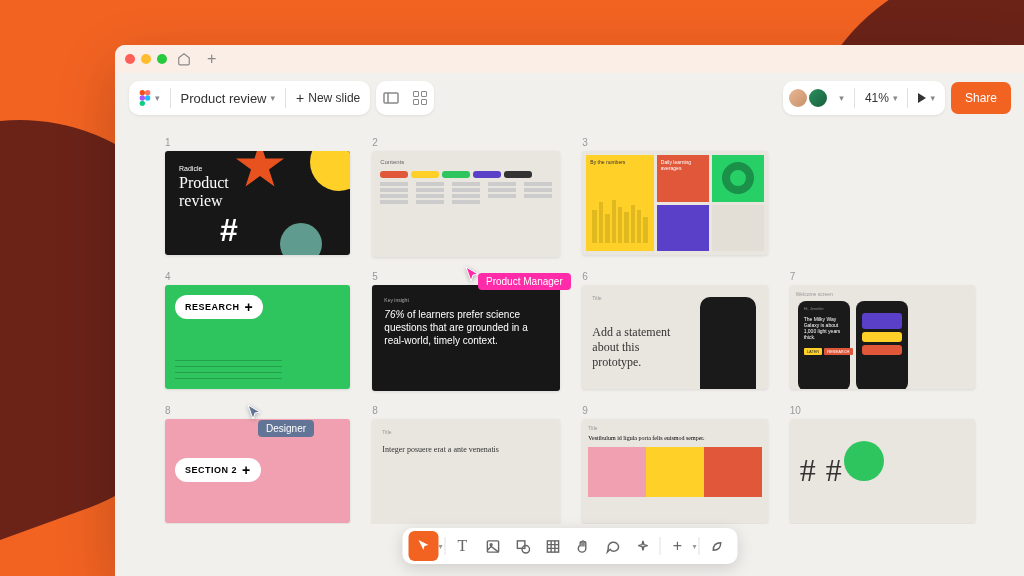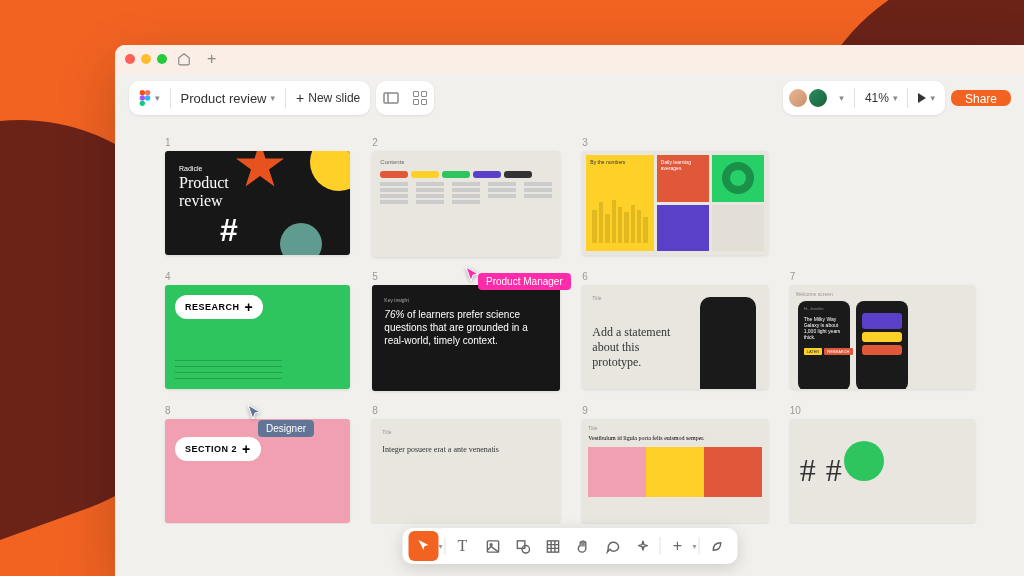--- a/index.html
+++ b/index.html
@@ -27,21 +27,21 @@
 .tb-btn { padding: 0 10px; height: 34px; display: flex; align-items: center; gap: 4px; font-size: 12px; color: #333; cursor: pointer; white-space: nowrap; }
 .figma-icon { width: 12px; height: 16px; }
 .divider { width: 1px; height: 20px; background: #e0e0e0; }
 .doc-title { font-weight: 500; font-size: 13px; }
 .chevron { font-size: 9px; color: #888; }
 .plus-s { font-size: 14px; }
 .avatars { display: flex; align-items: center; }
 .avatar { width: 22px; height: 22px; border-radius: 50%; border: 2px solid #fff; margin-left: -6px; }
 .av1 { background: linear-gradient(135deg,#e8b894,#c8906a); }
 .av2 { background: linear-gradient(135deg,#2a8f5e,#1a5f3e); }
-.share-btn { background: #f26322; color: #fff; padding: 0 14px; height: 16px; border-radius: 7px; font-size: 12px; font-weight: 500; display: flex; align-items: flex-end; cursor: pointer; }
+.share-btn { background: #f26322; color: #fff; padding: 0 14px; height: 32px; border-radius: 7px; font-size: 12px; font-weight: 500; display: flex; align-items: center; cursor: pointer; }
 .play-icon { width: 0; height: 0; border-top: 5px solid transparent; border-bottom: 5px solid transparent; border-left: 8px solid #333; }
 .grid-icon { display: grid; grid-template-columns: repeat(2,6px); gap: 2px; }
 .gi-box { width: 6px; height: 6px; border: 1.5px solid #888; border-radius: 1px; }
 
 .canvas { padding: 14px 50px 0 50px; overflow: hidden; }
 .slide-grid { display: grid; grid-template-columns: repeat(4, 1fr); gap: 14px 22px; }
 .slide-wrap { display: flex; flex-direction: column; gap: 3px; }
 .slide-num { font-size: 10px; color: #999; }
 .slide { width: 100%; aspect-ratio: 16/9; border-radius: 3px; overflow: hidden; position: relative; box-shadow: 0 1px 3px rgba(0,0,0,0.1); }
 
@@ -345,21 +345,21 @@
               <div style="width:100%;height:10px;background:#ffd028;border-radius:3px;margin-top:3px"></div>
               <div style="width:100%;height:10px;background:#e0573a;border-radius:3px;margin-top:3px"></div>
             </div>
           </div>
         </div>
       </div>
 
       <div class="slide-wrap">
         <span class="slide-num">8</span>
         <div class="slide s8" style="background:#f0a0b0">
-          <div class="s4-pill" style="margin-top:8px">
+          <div class="s4-pill" style="margin-top:29px">
               <span>SECTION 2</span>
               <span style="font-size:14px;font-weight:900">+</span>
             </div>
         </div>
       </div>
 
       <div class="slide-wrap">
         <span class="slide-num">8</span>
         <div class="slide s8">
           <div class="s6-label">Title</div>

